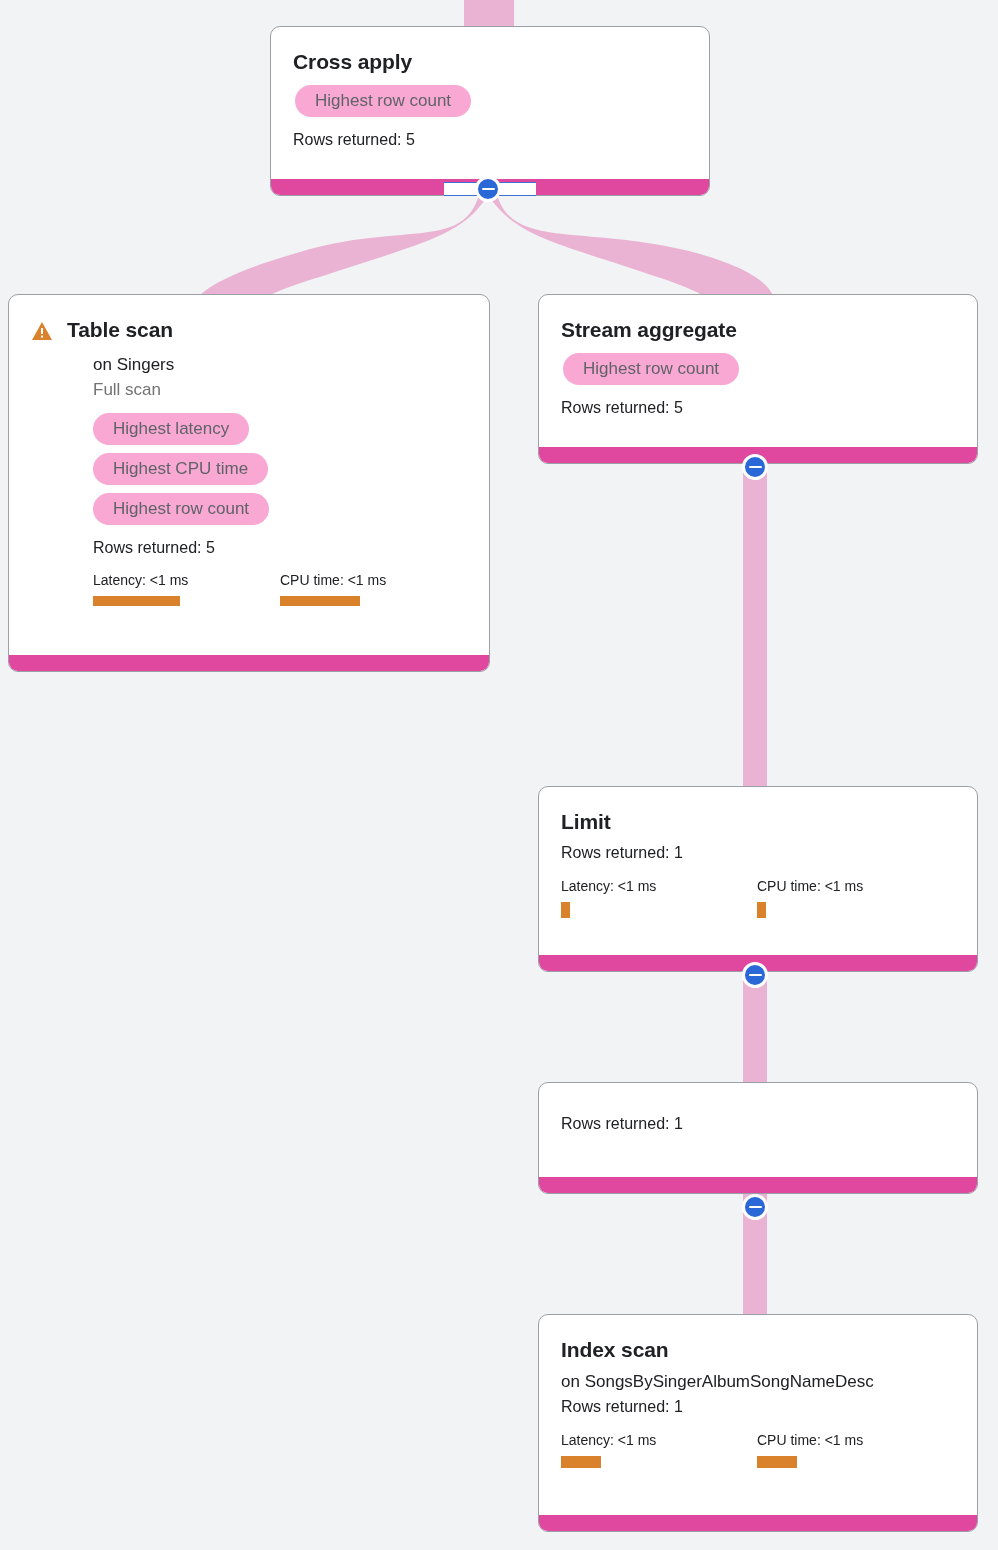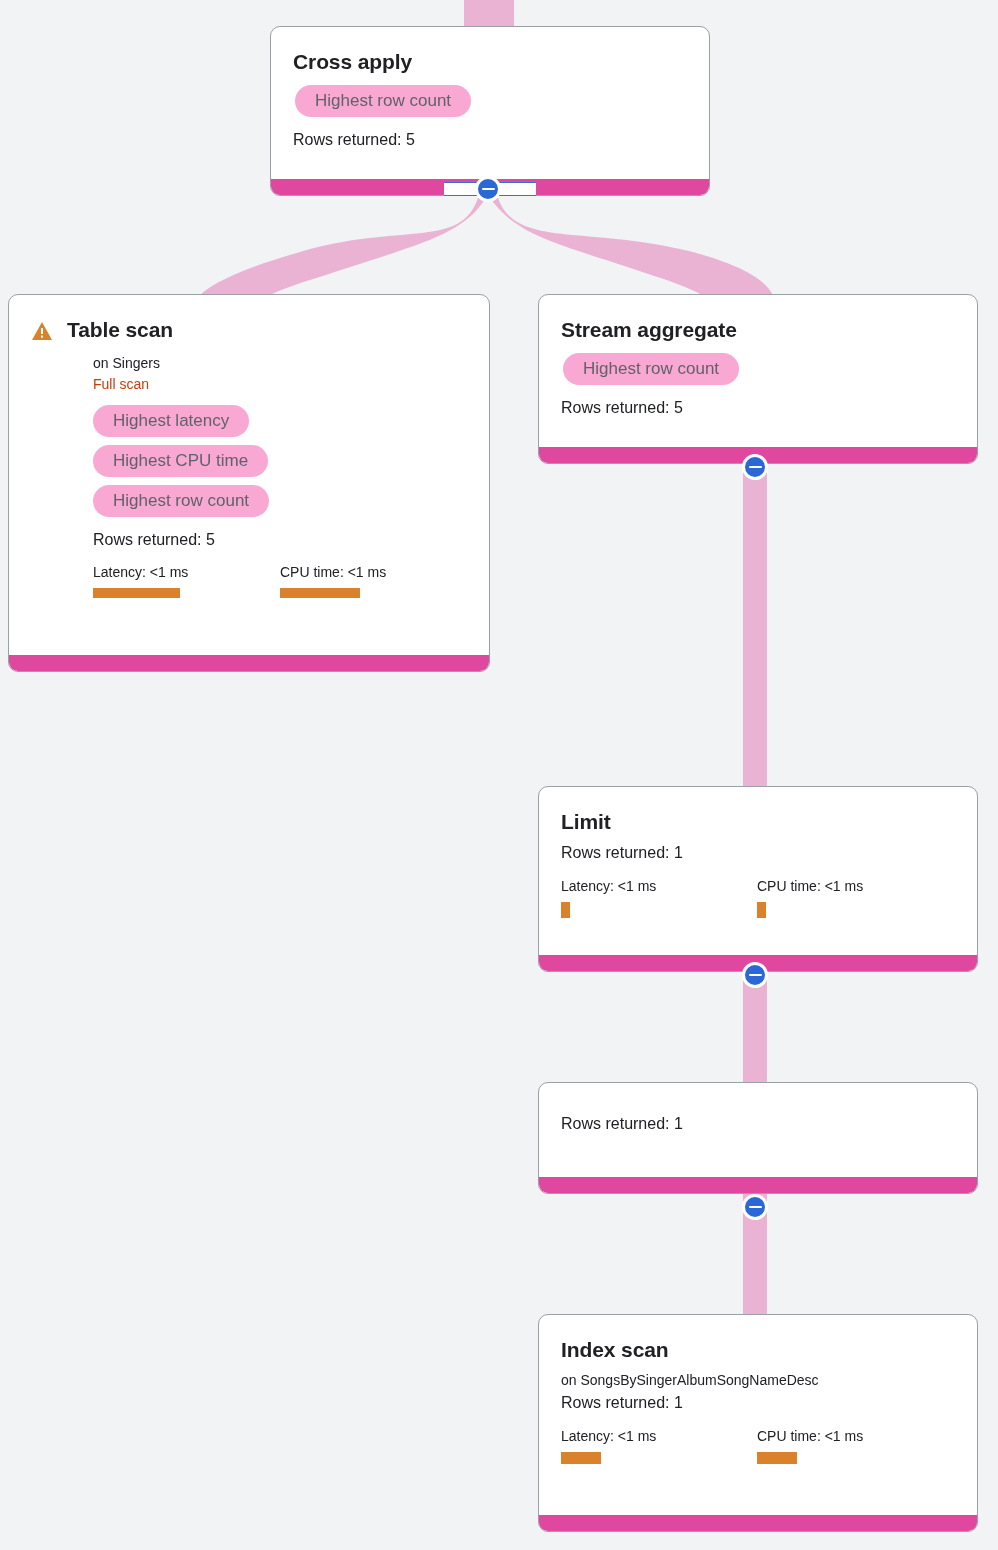--- a/index.html
+++ b/index.html
@@ -33,26 +33,26 @@
   .title-row { display: flex; align-items: flex-start; gap: 14px; }
   .warn-icon { flex: 0 0 auto; margin-top: 4px; }
   .node-title {
     font-size: 21px;
     font-weight: 700;
     color: #202124;
     letter-spacing: -0.1px;
     line-height: 1.2;
   }
   .node-sub {
-    font-size: 14px;
+    font-size: 17px;
     color: #202124;
     margin-top: 9px;
     line-height: 1.35;
   }
-  .node-sub.muted { color: #c2410c; margin-top: 2px; }
+  .node-sub.muted { color: #737373; margin-top: 2px; }
   .chips { margin-top: 7px; }
   .chip {
     display: inline-block;
     background: #f9a8d4;
     color: #5f6368;
     font-size: 17px;
     border-radius: 16px;
     padding: 6px 20px;
     margin: 4px 0;
   }

